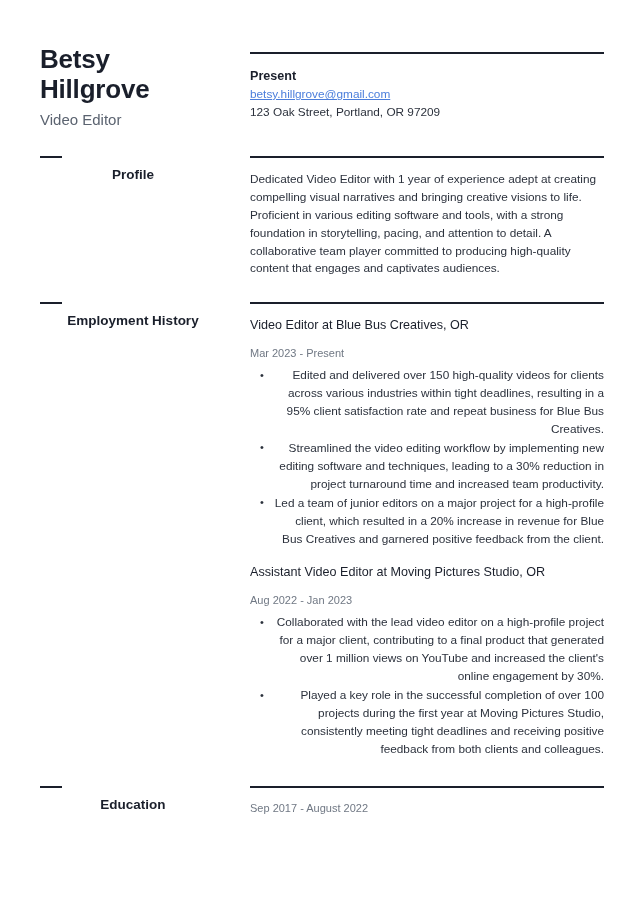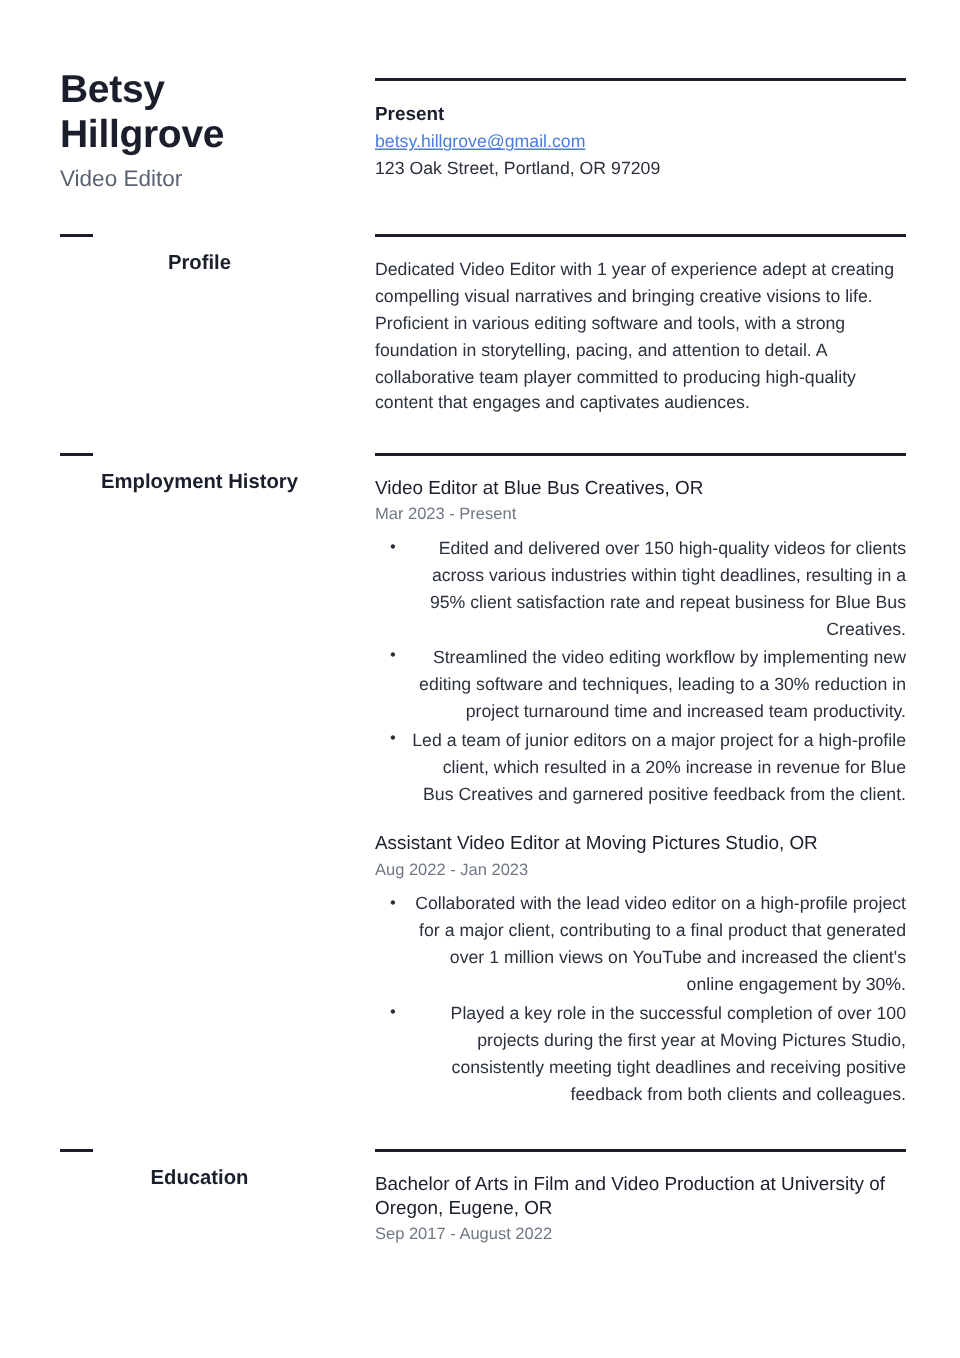--- a/index.html
+++ b/index.html
@@ -93,21 +93,21 @@
   
   .block-title {
     font-size: 12.6px;
     font-weight: normal;
     color: #1a1f2b;
     line-height: 1.32;
   }
   .block-date {
     font-size: 11px;
     color: #707884;
-    margin-top: 2px;
+    margin-top: 12px;
     line-height: 1.3;
   }
   .body-text {
     font-size: 11.8px;
     line-height: 1.52;
     color: #2b313c;
   }
   .details-line {
     font-size: 11.8px;
     line-height: 1.5;
@@ -226,19 +226,18 @@
 
   <div class="spacer-edu"></div>
 
   <div class="section">
     <div class="sec-left">
       <div class="rule-short"></div>
       <div class="sec-title">Education</div>
     </div>
     <div class="sec-right">
       <div class="rule-full"></div>
-      <div class="block-title">Bachelor of Arts in Film and Video Production at University of Oregon, Eugene, OR</div>
       <div class="block-date">Sep 2017 - August 2022</div>
 
     </div>
   </div>
 
 </div>
 
 </body></html>

